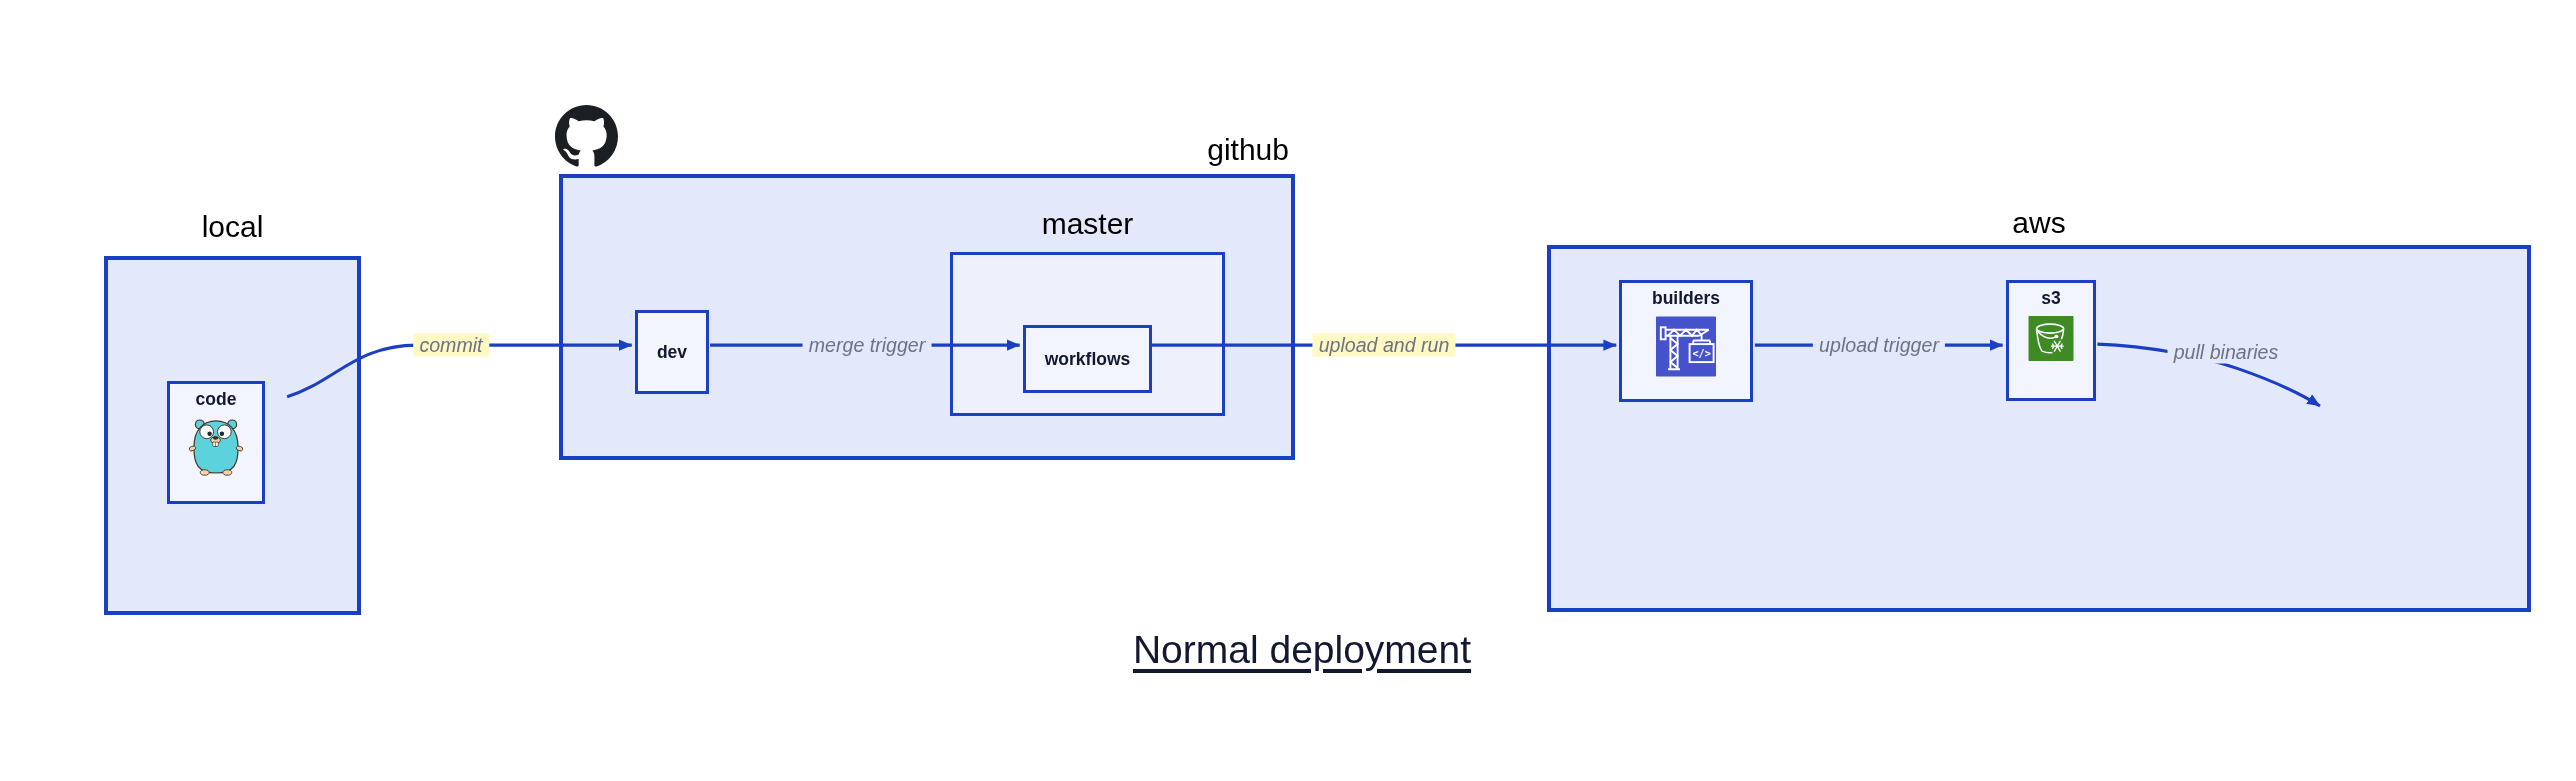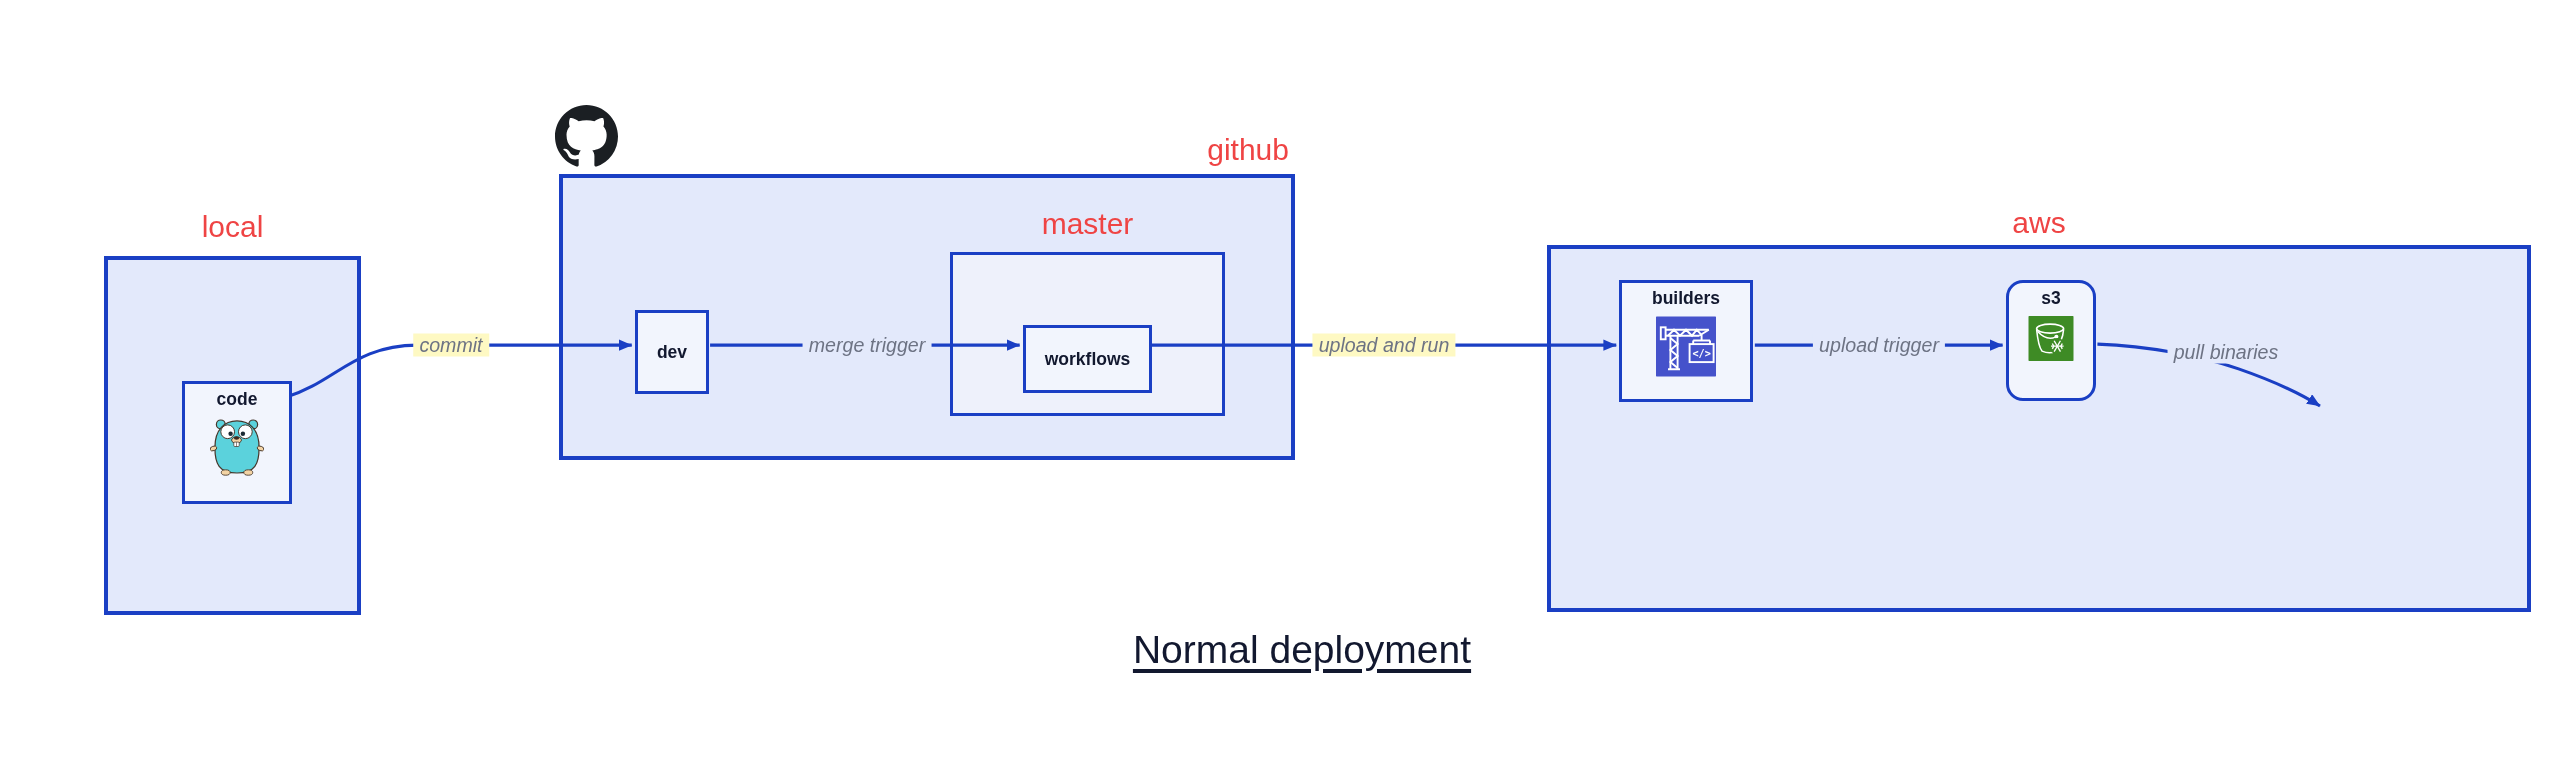--- a/index.html
+++ b/index.html
@@ -6,21 +6,21 @@
     font-family:"Liberation Sans",sans-serif;}
   #canvas{position:relative;width:2604px;height:781px;background:#ffffff;}
 
   .group-box{position:absolute;background:#e3e9fb;border:4.6px solid #1a3fc4;box-sizing:border-box;z-index:1;}
   .master-box{position:absolute;background:#eef1fb;border:3.6px solid #1a3fc4;box-sizing:border-box;z-index:1;}
   .node-box{position:absolute;background:#f2f5fd;border:3.1px solid #1a3fc4;box-sizing:border-box;z-index:4;
     display:flex;flex-direction:column;align-items:center;}
   .node-box.center{justify-content:center;}
   .node-box.topalign{justify-content:flex-start;padding-top:5px;gap:7.2px;}
 
-  .group-label{position:absolute;color:#ef4444;font-size:30px;line-height:1.1;z-index:2;}
+  .group-label{position:absolute;color:#000000;font-size:30px;line-height:1.1;z-index:2;}
   .node-label{color:#12182f;font-size:17.5px;font-weight:bold;white-space:nowrap;}
 
   .edge-label{position:absolute;transform:translate(-50%,-50%);color:#6d7384;font-size:19.6px;
     font-style:italic;padding:0 6.2px;white-space:nowrap;z-index:3;}
   .bg-white{background:#fef9c3;}
   .bg-group{background:#e3e9fb;}
 
   #edges{position:absolute;left:0;top:0;z-index:2;}
   .edge-path{stroke:#1a3fc4;stroke-width:6;fill:none;}
 
@@ -60,21 +60,21 @@
     <path class="edge-path" marker-end="url(#arrow)" d="M 3406 670 L 3887 670"></path>
     <path class="edge-path" marker-end="url(#arrow)" d="M 4071 668 C 4170 672, 4270 690, 4345 716 C 4420 742, 4465 764, 4503 788"></path>
   </svg>
 
   <div class="edge-label bg-white" style="left:451px;top:345px;">commit</div>
   <div class="edge-label bg-group" style="left:867px;top:345px;">merge trigger</div>
   <div class="edge-label bg-white" style="left:1384px;top:345px;">upload and run</div>
   <div class="edge-label bg-group" style="left:1879px;top:345px;">upload trigger</div>
   <div class="edge-label bg-group" style="left:2226px;top:352px;">pull binaries</div>
 
-  <div class="node-box topalign" style="left:182px;top:381px;width:110px;height:123px;">
+  <div class="node-box topalign" style="left:167px;top:381px;width:98px;height:123px;">
     <div class="node-label">code</div>
     <svg width="54" height="59" viewBox="0 0 110 120">
       <circle cx="22" cy="15" r="9" fill="#5bd2dc" stroke="#46372b" stroke-width="2.5"></circle>
       <circle cx="88" cy="15" r="9" fill="#5bd2dc" stroke="#46372b" stroke-width="2.5"></circle>
       <path d="M 10 62 C 10 25, 30 8, 55 8 C 80 8, 100 25, 100 62 C 100 95, 92 114, 55 114 C 18 114, 10 95, 10 62 Z" fill="#5bd2dc" stroke="#46372b" stroke-width="2.5"></path>
       <ellipse cx="7" cy="64" rx="7" ry="4.5" fill="#f3d3a4" stroke="#46372b" stroke-width="1.8" transform="rotate(-20 7 64)"></ellipse>
       <ellipse cx="103" cy="64" rx="7" ry="4.5" fill="#f3d3a4" stroke="#46372b" stroke-width="1.8" transform="rotate(20 103 64)"></ellipse>
       <ellipse cx="32" cy="113" rx="9" ry="5.5" fill="#f3d3a4" stroke="#46372b" stroke-width="1.8"></ellipse>
       <ellipse cx="78" cy="113" rx="9" ry="5.5" fill="#f3d3a4" stroke="#46372b" stroke-width="1.8"></ellipse>
       <circle cx="36" cy="30" r="14" fill="#ffffff" stroke="#46372b" stroke-width="2"></circle>
@@ -112,21 +112,21 @@
         <path d="M 20 88 H 40"></path>
         <path d="M 76 31 V 40"></path>
         <path d="M 62 40 H 90"></path>
         <path d="M 62 40 V 46 M 90 40 V 46"></path>
         <rect x="56" y="46" width="40" height="30"></rect>
       </g>
       <text x="76" y="68" text-anchor="middle" fill="#ffffff" font-size="17" font-weight="bold" font-family="DejaVu Sans Mono, monospace">&lt;/&gt;</text>
     </svg>
   </div>
 
-  <div class="node-box topalign" style="left:2006px;top:280px;width:90px;height:121px;border-radius:17px;">
+  <div class="node-box topalign" style="left:2006px;top:280px;width:90px;height:121px;">
     <div class="node-label">s3</div>
     <svg class="icon-tile" width="46" height="45" viewBox="0 0 100 100">
       <rect x="0" y="0" width="100" height="100" fill="#3e8b25"></rect>
       <g stroke="#ffffff" stroke-width="3.5" fill="none">
         <ellipse cx="48" cy="28" rx="30" ry="10"></ellipse>
         <path d="M 18 30 Q 22 68 30 78 Q 46 85 60 79"></path>
         <path d="M 78 30 Q 77 44 72 54"></path>
         <path d="M 20 34 Q 40 56 60 47"></path>
       </g>
       <circle cx="62" cy="46" r="4.5" fill="#ffffff"></circle>

